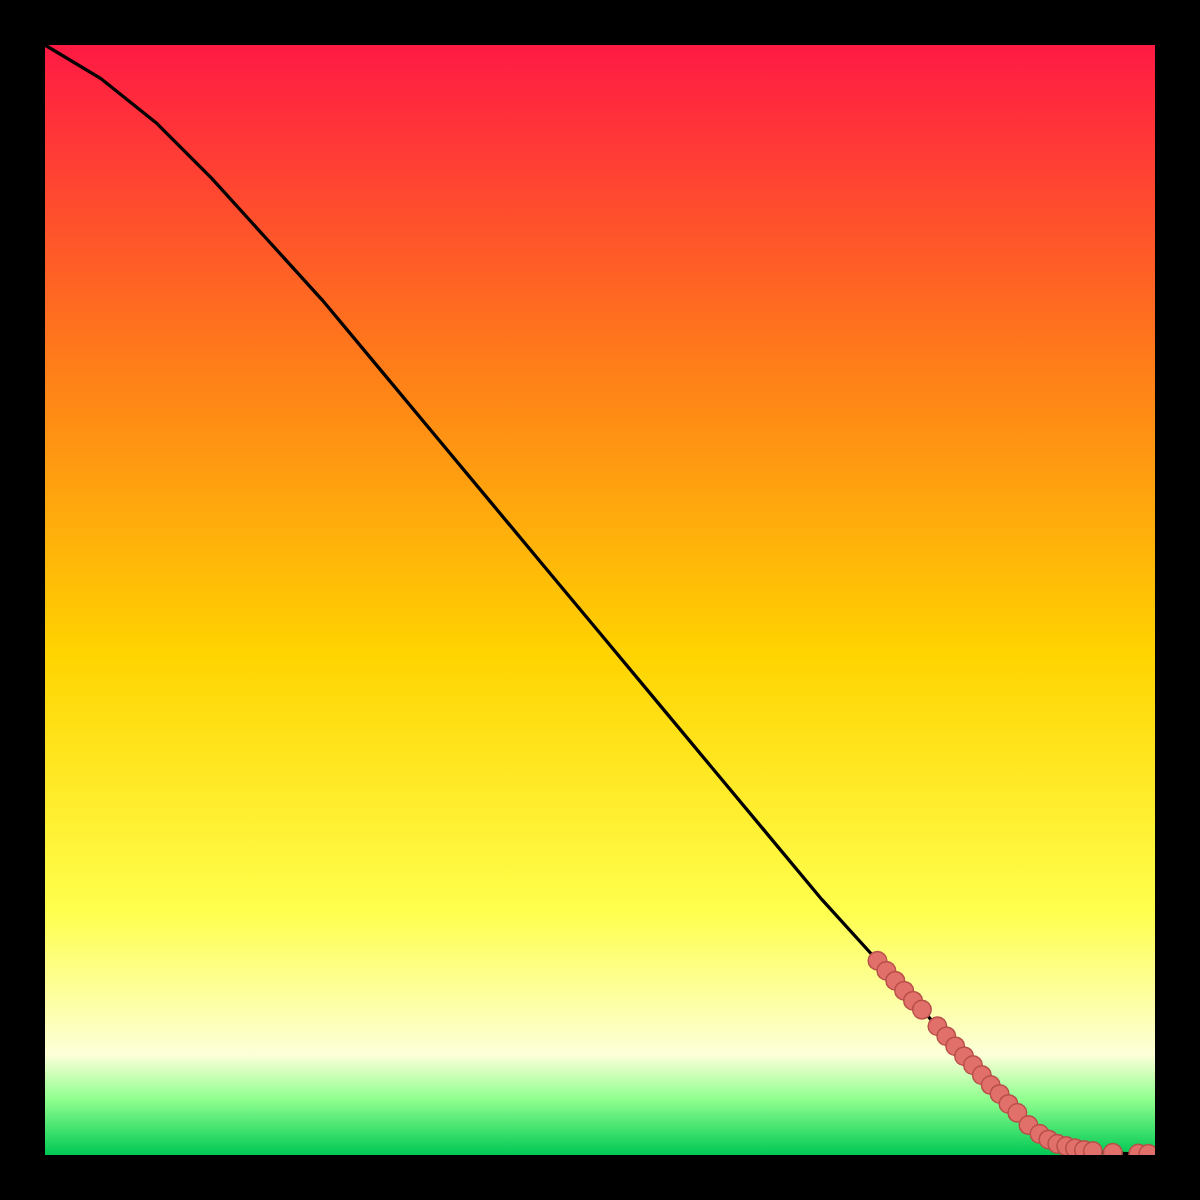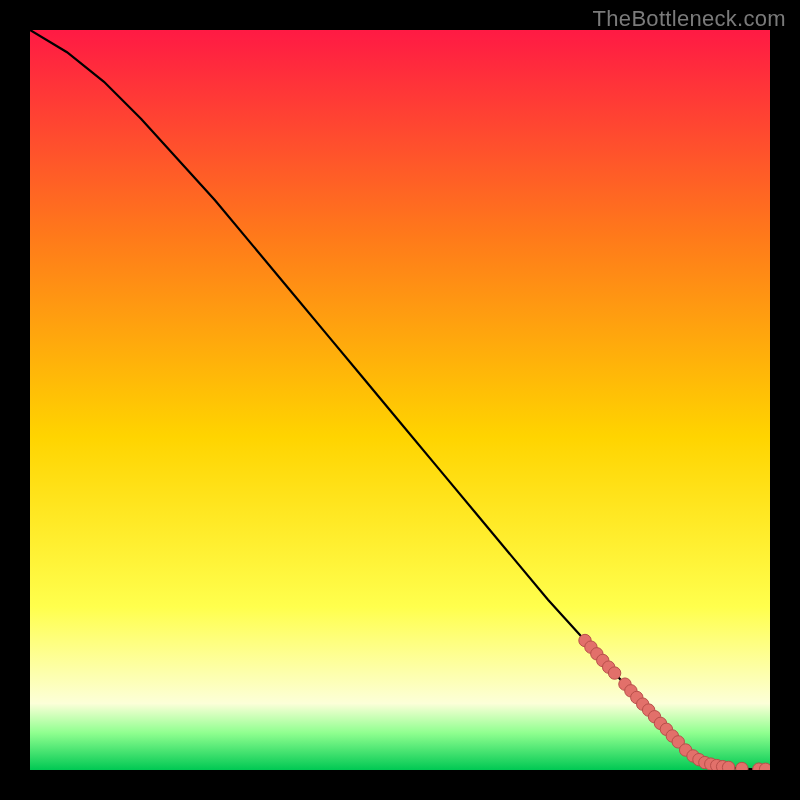--- a/index.html
+++ b/index.html
@@ -40,21 +40,20 @@
     left: 0;
     top: 0;
     width: 740px;
     height: 740px;
   }
 </style>
 </head>
 <body>
 
 <div class="wrap">
-  <div class="watermark">TheBottleneck.com</div>
 
   <div class="plot">
     <svg viewBox="0 0 740 740" preserveAspectRatio="none">
       <defs>
         <linearGradient id="bg-grad" x1="0" y1="0" x2="0" y2="1">
           <stop id="g0" offset="0%" stop-color="#ff1a44"></stop>
           <stop id="g1" offset="28%" stop-color="#ff7a1a"></stop>
           <stop id="g2" offset="55%" stop-color="#ffd400"></stop>
           <stop id="g3" offset="78%" stop-color="#ffff4d"></stop>
           <stop id="g4" offset="91%" stop-color="#fcffd8"></stop>

